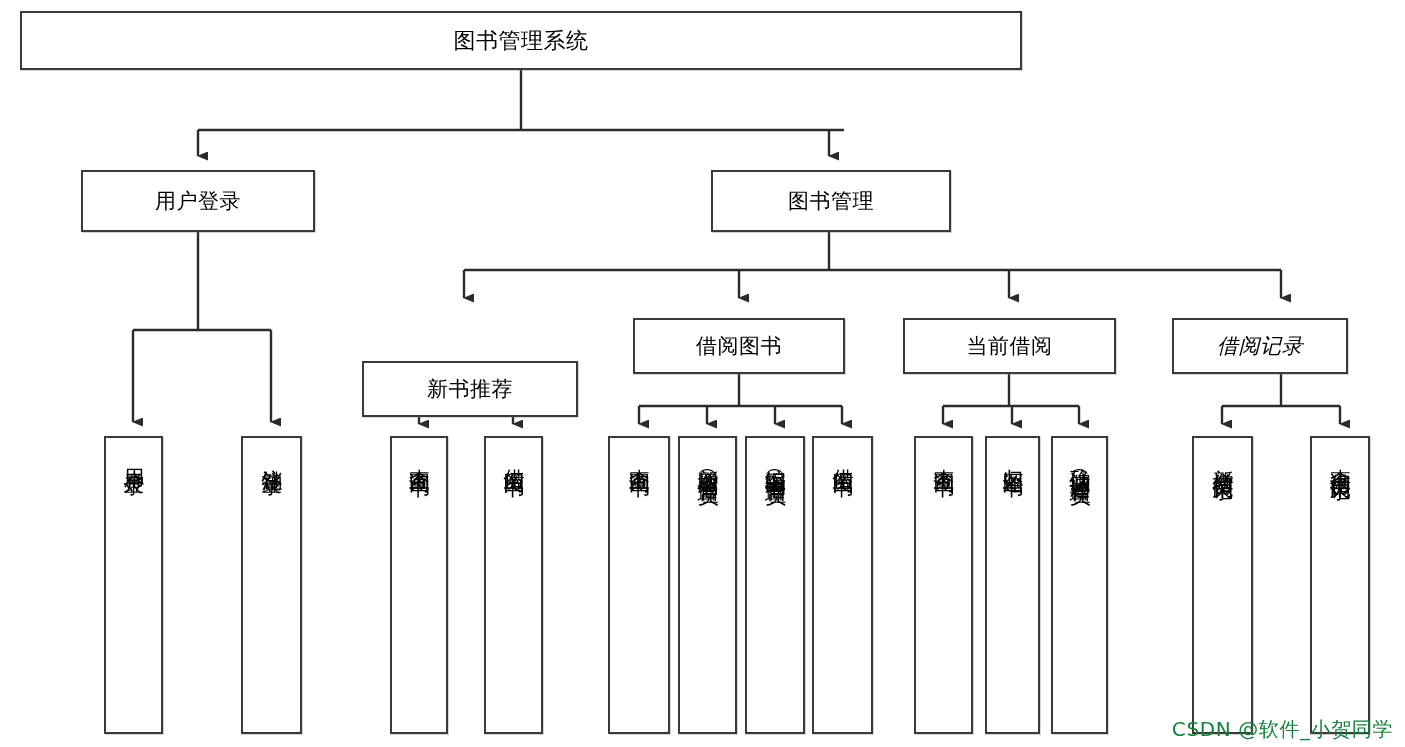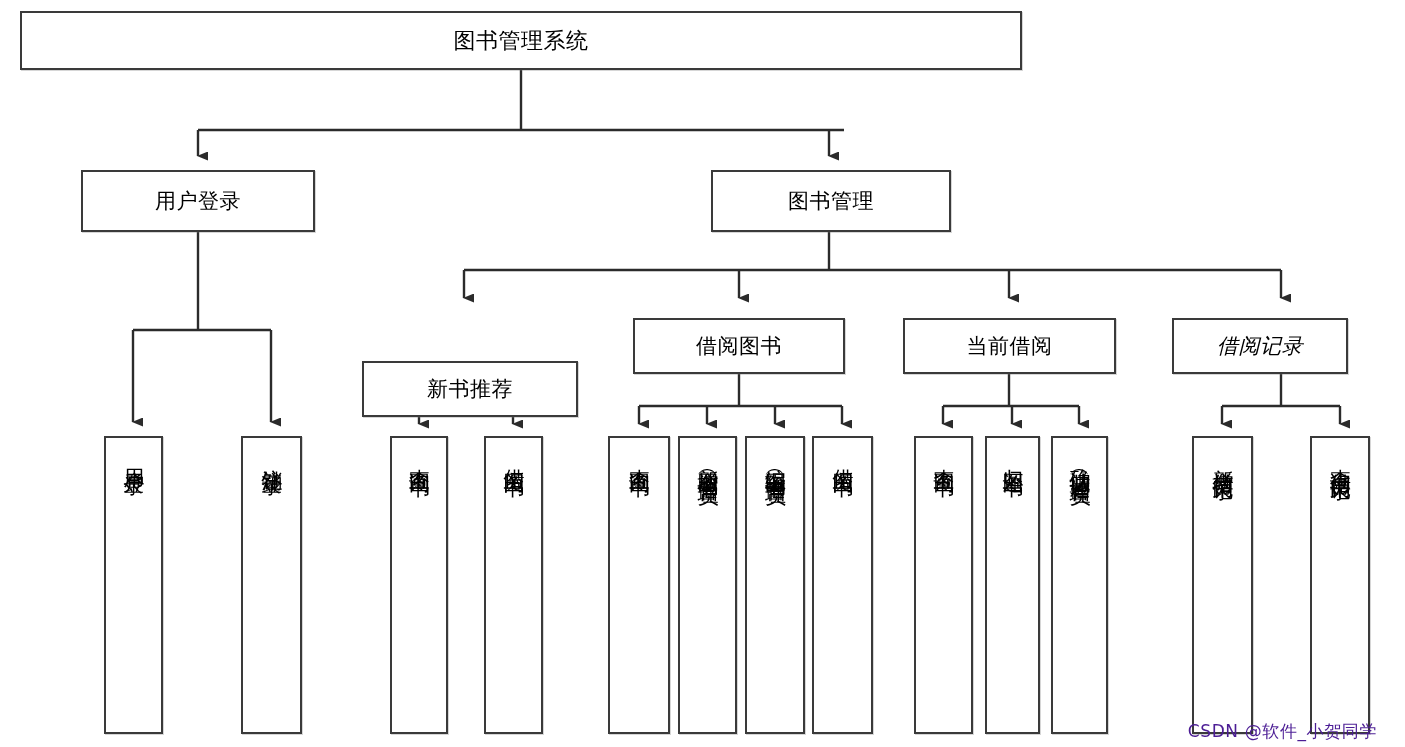--- a/index.html
+++ b/index.html
@@ -61,24 +61,24 @@
     writing-mode: vertical-rl;
     text-orientation: upright;
     font-size: 21px;
     line-height: 1.0;
     letter-spacing: 2.5px;
     white-space: nowrap;
     height: auto;
   }
   #watermark {
     position: absolute;
-    right: 28px;
+    right: 12px;
     bottom: 4px;
-    font-size: 17px;
-    color: #4c1d95;
+    font-size: 20px;
+    color: #15803d;
     letter-spacing: 0.6px;
     white-space: nowrap;
     user-select: none;
   }
 </style>
 </head>
 <body>
 
 <div id="diagram-root">
 

